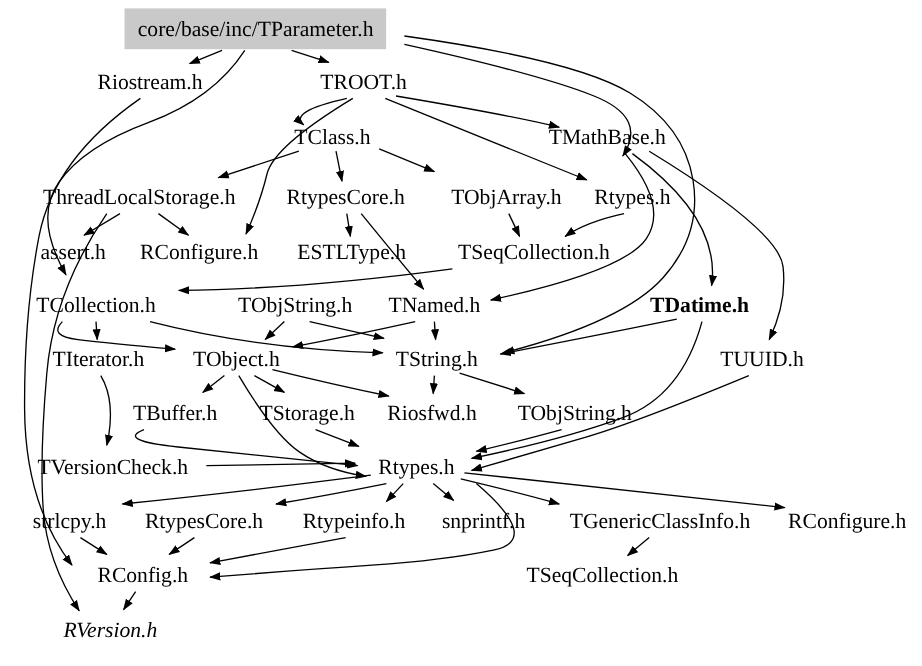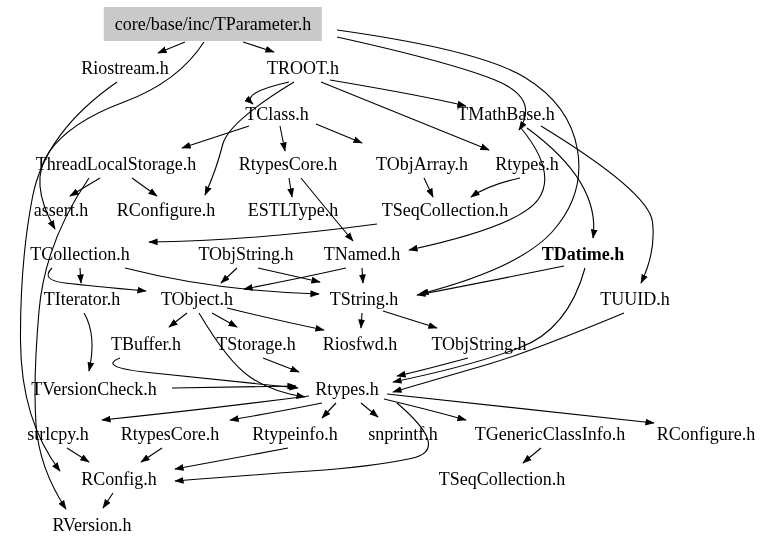--- a/index.html
+++ b/index.html
@@ -127,15 +127,15 @@
       <div class="node" style="left: 94px; top: 389px;">TVersionCheck.h</div>
       <div class="node" style="left: 347px; top: 389px;">Rtypes.h</div>
       <div class="node" style="left: 58px; top: 434px;">strlcpy.h</div>
       <div class="node" style="left: 170px; top: 434px;">RtypesCore.h</div>
       <div class="node" style="left: 295px; top: 434px;">Rtypeinfo.h</div>
       <div class="node" style="left: 403px; top: 434px;">snprintf.h</div>
       <div class="node" style="left: 550px; top: 434px;">TGenericClassInfo.h</div>
       <div class="node" style="left: 706px; top: 434px;">RConfigure.h</div>
       <div class="node" style="left: 119px; top: 479px;">RConfig.h</div>
       <div class="node" style="left: 502px; top: 479px;">TSeqCollection.h</div>
-      <div class="node" style="left: 92px; top: 525px;">RVersion.h</div>
+      <div class="node" style="left: 92px; top: 525px; font-style: italic;">RVersion.h</div>
     </div>
 </div>
 
 </body></html>

